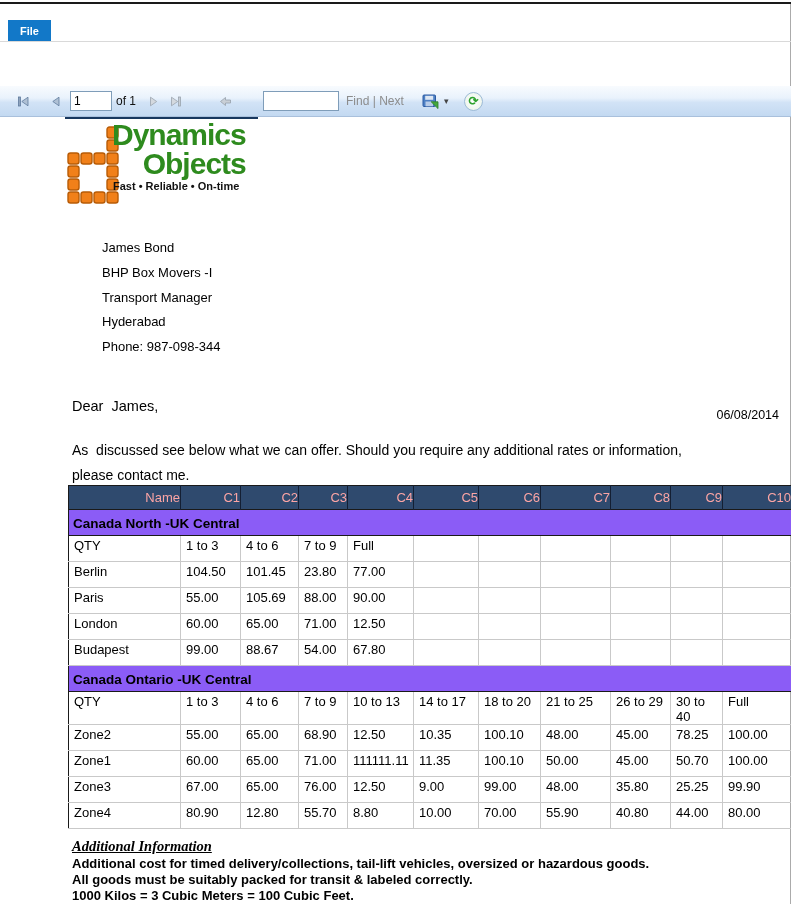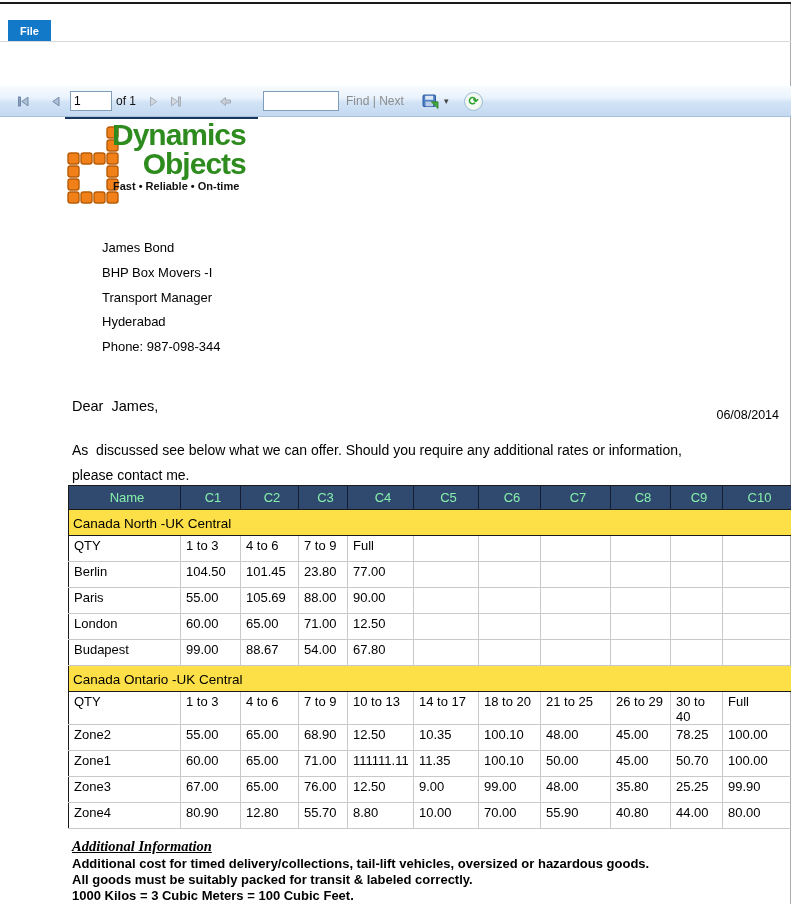--- a/index.html
+++ b/index.html
@@ -62,26 +62,26 @@
   .greeting{position:absolute;left:72px;top:398px;font-size:14.5px;white-space:pre;}
   .paragraph{position:absolute;left:72px;top:438px;width:706px;font-size:14px;line-height:25px;white-space:pre-wrap;}
 
   
   .rates-table{
     position:absolute;left:68px;top:485px;width:723px;
     border-collapse:collapse;table-layout:fixed;
     border:1px solid #1a1a1a;font-size:13px;
   }
   .rates-table th{
-    background:#2f4a6e;color:#86efac;font-weight:400;text-align:center;
+    background:#2f4a6e;color:#fca5a5;font-weight:400;text-align:right;
     height:23px;padding:0 0 0 5px;border-right:1px solid #141f33;vertical-align:middle;
   }
   .rates-table td{height:23px;padding:2px 0 0 5px;vertical-align:top;}
   .rates-table td.section{
-    background:#fde047;font-weight:400;font-size:13.5px;
+    background:#8b5cf6;font-weight:700;font-size:13.5px;
     border-top:1px solid #1a1a1a;border-bottom:1px solid #1a1a1a;
     padding-left:4px;vertical-align:middle;
   }
   .rates-table td.cell{border-right:1px solid #c9c9c9;border-bottom:1px solid #c9c9c9;}
 
   
   .footer-heading{
     position:absolute;left:72px;top:838px;
     font-family:"Liberation Serif",serif;font-style:italic;font-weight:700;
     text-decoration:underline;font-size:14.5px;

